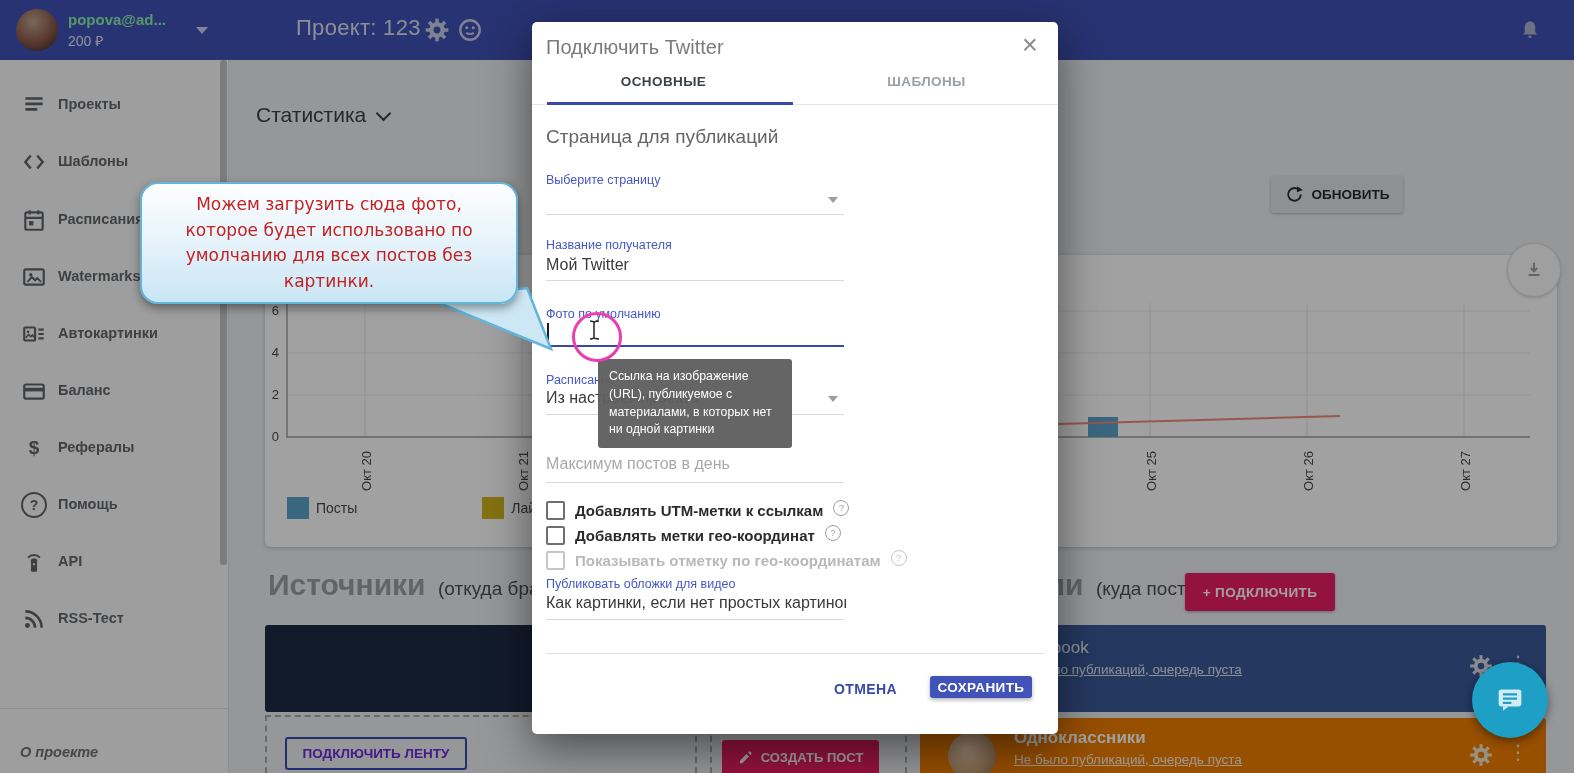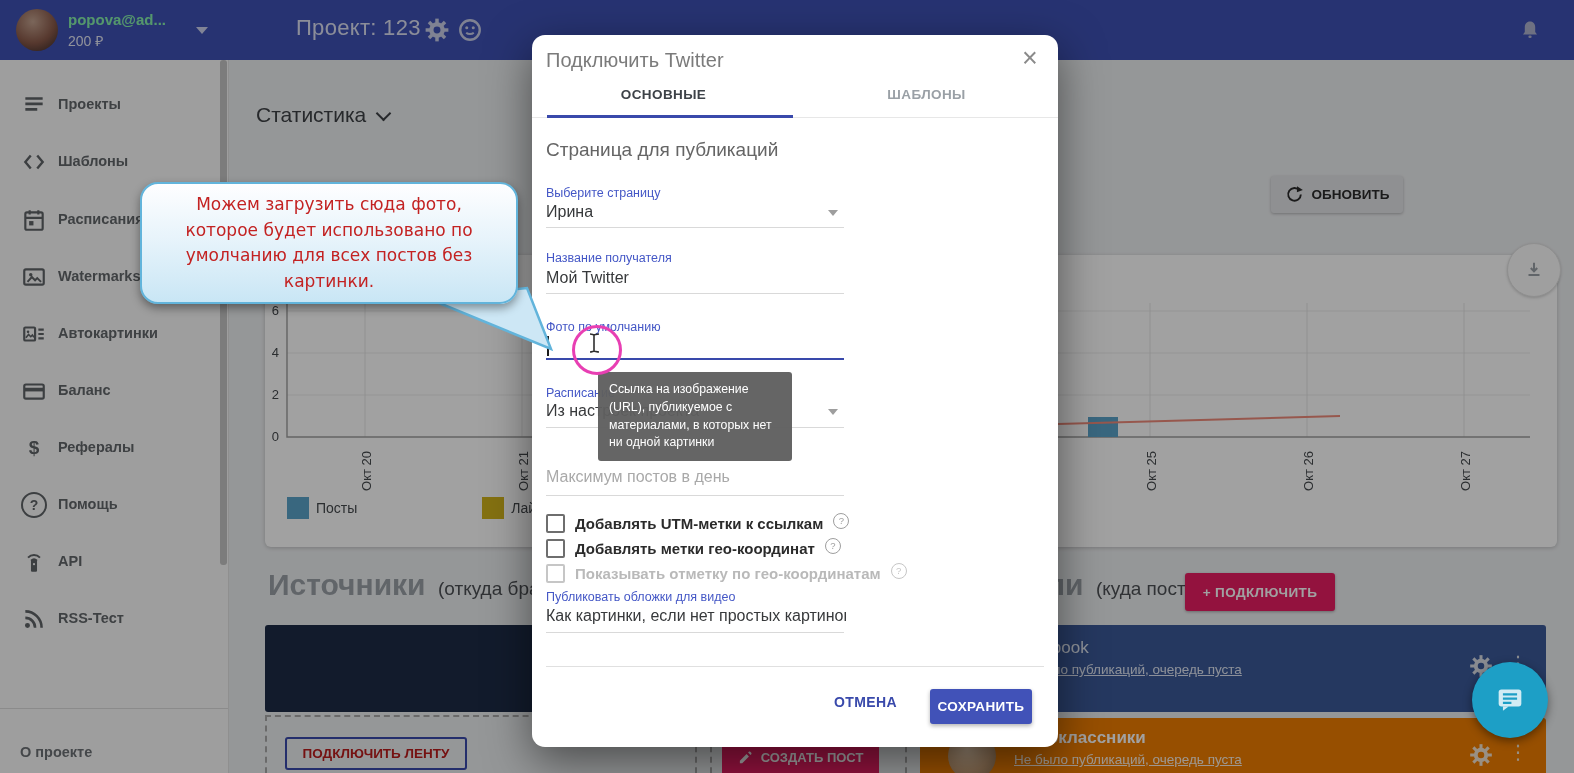--- a/index.html
+++ b/index.html
@@ -51,29 +51,29 @@
                border-radius:3px;color:#fff;font-family:inherit;font-size:13.5px;font-weight:bold;z-index:1;
                cursor:pointer;box-shadow:0 1px 3px rgba(0,0,0,.3);letter-spacing:.4px;}
   .src-card{position:absolute;left:265px;top:625px;width:640px;height:87px;background:#1d2b47;border-radius:3px;z-index:1;}
   .tgt-card{position:absolute;width:626px;height:87px;border-radius:3px;z-index:1;}
   .card-title{position:absolute;font-size:17px;font-weight:500;}
   .card-status{position:absolute;font-size:13.5px;text-decoration:underline;cursor:pointer;}
   .card-gear{position:absolute;width:26px;height:26px;color:#d9dde5;cursor:pointer;}
   .card-kebab{position:absolute;font-size:20px;color:#d9dde5;cursor:pointer;line-height:20px;}
   .dashed-box{position:absolute;border:2px dashed #a9a9a9;z-index:1;}
   .btn-feed{position:absolute;left:285px;top:737px;width:182px;height:33px;background:transparent;
-            border:2px solid #3949ab;border-radius:3px;color:#b91c1c;font-family:inherit;font-size:13.5px;
+            border:2px solid #3949ab;border-radius:3px;color:#6d28d9;font-family:inherit;font-size:13.5px;
             font-weight:bold;z-index:1;cursor:pointer;}
   .btn-post{position:absolute;left:722px;top:740px;width:157px;height:35px;background:#e91e63;border:none;
             border-radius:3px;color:#fff;font-family:inherit;font-size:13px;font-weight:bold;z-index:1;
             cursor:pointer;display:flex;align-items:center;justify-content:center;gap:8px;}
   
   .dim{position:absolute;left:0;top:0;width:1574px;height:773px;background:rgba(0,0,0,.37);z-index:5;}
   
-  .modal{position:absolute;left:532px;top:35px;width:526px;height:712px;background:#fff;border-radius:13px;
+  .modal{position:absolute;left:532px;top:22px;width:526px;height:712px;background:#fff;border-radius:5px;
          box-shadow:0 14px 45px rgba(0,0,0,.5);z-index:10;}
   .m-title{position:absolute;left:14px;top:14px;font-size:20px;font-weight:500;color:#7b7b7b;}
   .m-close{position:absolute;left:490px;top:10px;font-size:27px;color:#8a8a8a;cursor:pointer;line-height:27px;}
   .m-tab{position:absolute;top:52px;width:263px;text-align:center;font-size:13.5px;font-weight:bold;
          letter-spacing:.4px;cursor:pointer;}
   .m-tabline{position:absolute;left:0;top:82px;width:526px;height:1px;background:#e7e7e7;}
   .m-tabactive{position:absolute;left:15px;top:80px;width:246px;height:3px;background:#3949ab;}
   .m-section{position:absolute;left:14px;top:104px;font-size:19px;font-weight:500;color:#656565;}
   .f-lbl{position:absolute;left:14px;font-size:12.5px;color:#4457c6;}
   .f-val{position:absolute;left:14px;font-size:16px;color:#37393b;white-space:nowrap;overflow:hidden;}
@@ -86,21 +86,21 @@
   .chk-row{position:absolute;left:14px;display:flex;align-items:center;gap:10px;cursor:pointer;}
   .chk-box{width:15px;height:15px;border:2px solid #6e6e6e;border-radius:2px;background:#fff;}
   .chk-lbl{font-size:15px;color:#2b2b2b;font-weight:bold;}
   .chk-q{width:14px;height:14px;border:1px solid #9e9e9e;border-radius:50%;display:flex;align-items:center;
          justify-content:center;font-size:9.5px;color:#9e9e9e;margin-top:-6px;}
   .chk-dis .chk-box{border-color:#c6c6c6;}
   .chk-dis .chk-lbl{color:#b9b9b9;}
   .m-divider{position:absolute;left:14px;top:631px;width:498px;height:1px;background:#e0e0e0;}
   .btn-cancel{position:absolute;left:296px;top:658px;background:none;border:none;color:#3949ab;font-family:inherit;
               font-size:14px;font-weight:bold;cursor:pointer;letter-spacing:.4px;}
-  .btn-save{position:absolute;left:398px;top:654px;width:102px;height:35px;background:#4152b8;border:none;
+  .btn-save{position:absolute;left:398px;top:654px;width:102px;height:22px;background:#4152b8;border:none;
             border-radius:3px;color:#fff;font-family:inherit;font-size:13.5px;font-weight:bold;cursor:pointer;
             box-shadow:0 2px 4px rgba(0,0,0,.3);letter-spacing:.4px;}
   .tooltip{position:absolute;left:66px;top:337px;width:172px;background:rgba(95,95,95,.96);border-radius:3px;
            padding:9px 11px;color:#fff;font-size:12.3px;line-height:1.45;z-index:3;}
   .text-caret{position:absolute;left:15px;top:301px;width:2px;height:20px;background:#1c1c1c;}
   .click-ring{position:absolute;left:40px;top:290px;width:44px;height:44px;border:3px solid #e83fb3;
               border-radius:50%;z-index:4;}
   .ibeam{position:absolute;left:55px;top:297px;z-index:5;color:#2f2f2f;}
   
   .callout{position:absolute;left:140px;top:182px;width:374px;height:118px;z-index:20;border-radius:18px;
@@ -227,21 +227,21 @@
 
     <div class="side-item" style="top:545px;">
       <svg class="side-ico" viewBox="0 0 24 24">
         <circle cx="6" cy="18" r="2.3" fill="#606468"></circle>
         <path d="M4 11a9 9 0 0 1 9 9M4 5a15 15 0 0 1 15 15" fill="none" stroke="#606468" stroke-width="2.4"></path>
         </svg>
       <span class="side-lbl">RSS-Тест</span>
     </div>
 
     <div class="side-divider"></div>
-    <div class="side-foot" style="top:684px;">О проекте</div>
+    <div class="side-foot" style="top:684px;font-style:italic;">О проекте</div>
 
     <div class="side-scroll"></div>
   </div>
 
   <div class="main-title">
     <span>Статистика</span><span class="chev"></span>
   </div>
 
   <button class="btn-refresh">
     <svg width="19" height="19" viewBox="0 0 24 24">
@@ -372,21 +372,20 @@
     <div class="m-close">×</div>
 
     <div class="m-tab" style="left:0;color:#3d4248;">ОСНОВНЫЕ</div>
     <div class="m-tab" style="left:263px;color:#9aa0a6;">ШАБЛОНЫ</div>
     <div class="m-tabline"></div>
     <div class="m-tabactive"></div>
 
     <div class="m-section">Страница для публикаций</div>
 
     <div class="f-lbl" style="top:151px;">Выберите страницу</div>
-    <div class="f-val" style="top:168px;width:280px;">Ирина</div>
     <div class="f-caret" style="top:175px;"></div>
     <div class="f-line" style="top:192px;"></div>
 
     <div class="f-lbl" style="top:216px;">Название получателя</div>
     <div class="f-val" style="top:234px;width:280px;">Мой Twitter</div>
     <div class="f-line" style="top:258px;"></div>
 
     <div class="f-lbl" style="top:285px;">Фото по умолчанию</div>
     <div class="f-val" style="top:301px;width:280px;"></div>
     <div class="text-caret"></div>

